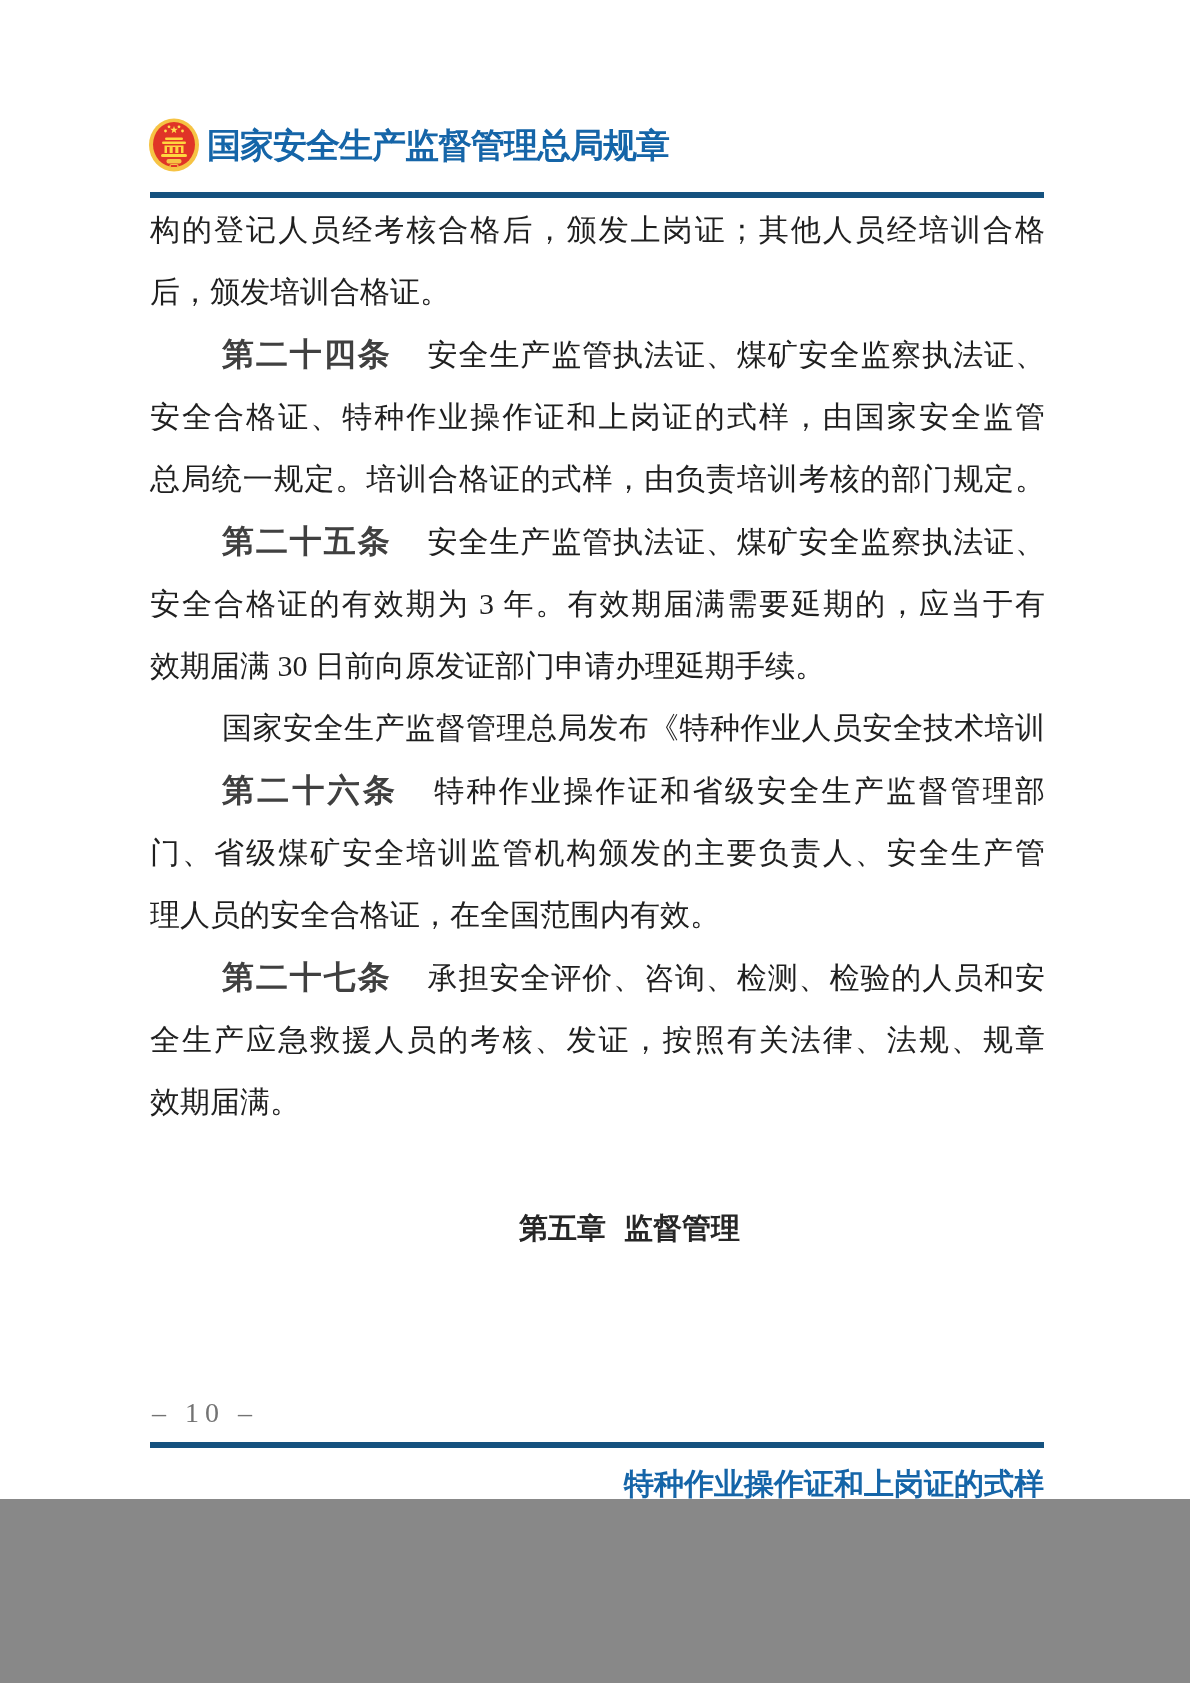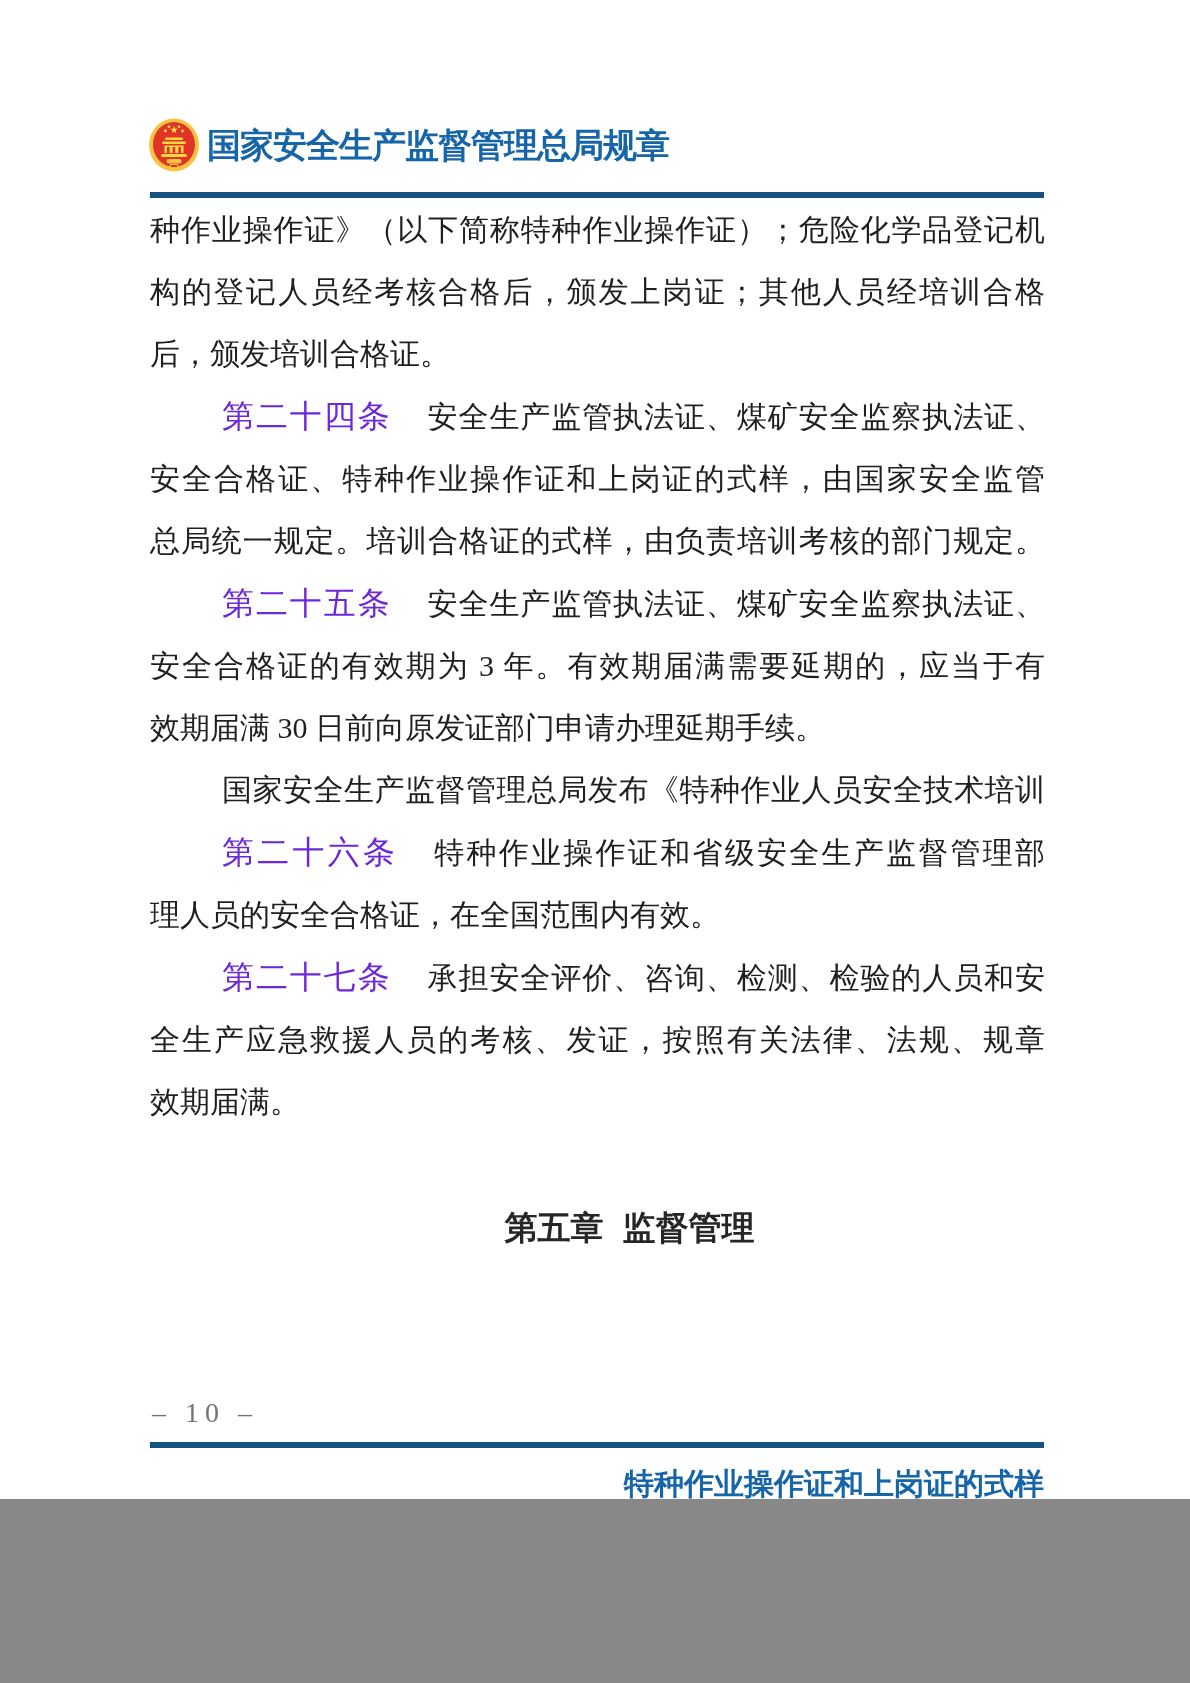--- a/index.html
+++ b/index.html
@@ -54,31 +54,31 @@
     font-size: 30px;
     line-height: 62px;
     text-align: justify;
     text-align-last: justify;
     color: #1f1f1f;
   }
   .line.last-left { text-align-last: left; }
   .line.indent { padding-left: 72px; }
   .article-num {
     font-family: "Liberation Sans", sans-serif;
-    font-weight: 400;
+    font-weight: 700;
     font-size: 32px;
-    color: #6d28d9;
+    color: #404040;
     margin-right: 36px;
     letter-spacing: 1px;
   }
   .chapter-heading {
     margin: 64px 0 0 0;
     font-family: "Liberation Sans", sans-serif;
     font-weight: 700;
-    font-size: 33px;
+    font-size: 29px;
     line-height: 62px;
     text-align: center;
     color: #262626;
     position: relative;
     left: 32px;
     word-spacing: 10px;
   }
 
   
   .page-number {
@@ -128,31 +128,31 @@
       <rect x="18.5" y="42" width="15" height="4.5" rx="2" fill="#F6C344"></rect>
       <rect x="22" y="47.5" width="8" height="3" rx="1.5" fill="#E03427" stroke="#F6C344" stroke-width="1.2"></rect>
     </svg>
     <div class="header-title">国家安全生产监督管理总局规章</div>
   </header>
 
   <div class="rule header-rule"></div>
 
   <main class="doc-body">
     <div id="lines">
-        <p class="line"><span>种作业操作证》（以下简称特种作业操作证）；危险化学品登记机</span></p>
         <p class="line"><span>构的登记人员经考核合格后，颁发上岗证；其他人员经培训合格</span></p>
         <p class="line last-left"><span>后，颁发培训合格证。</span></p>
         <p class="line indent"><strong class="article-num">第二十四条</strong><span>安全生产监管执法证、煤矿安全监察执法证、</span></p>
         <p class="line"><span>安全合格证、特种作业操作证和上岗证的式样，由国家安全监管</span></p>
         <p class="line"><span>总局统一规定。培训合格证的式样，由负责培训考核的部门规定。</span></p>
         <p class="line indent"><strong class="article-num">第二十五条</strong><span>安全生产监管执法证、煤矿安全监察执法证、</span></p>
         <p class="line"><span>安全合格证的有效期为 3 年。有效期届满需要延期的，应当于有</span></p>
         <p class="line last-left"><span>效期届满 30 日前向原发证部门申请办理延期手续。</span></p>
         <p class="line indent"><span>国家安全生产监督管理总局发布《特种作业人员安全技术培训</span></p>
         <p class="line indent"><strong class="article-num">第二十六条</strong><span>特种作业操作证和省级安全生产监督管理部</span></p>
+        <p class="line"><span>门、省级煤矿安全培训监管机构颁发的主要负责人、安全生产管</span></p>
         <p class="line last-left"><span>理人员的安全合格证，在全国范围内有效。</span></p>
         <p class="line indent"><strong class="article-num">第二十七条</strong><span>承担安全评价、咨询、检测、检验的人员和安</span></p>
         <p class="line"><span>全生产应急救援人员的考核、发证，按照有关法律、法规、规章</span></p>
         <p class="line last-left"><span>效期届满。</span></p>
       </div>
     <h2 class="chapter-heading">第五章 监督管理</h2>
   </main>
 
   <div class="page-number">– 10 –</div>
 

